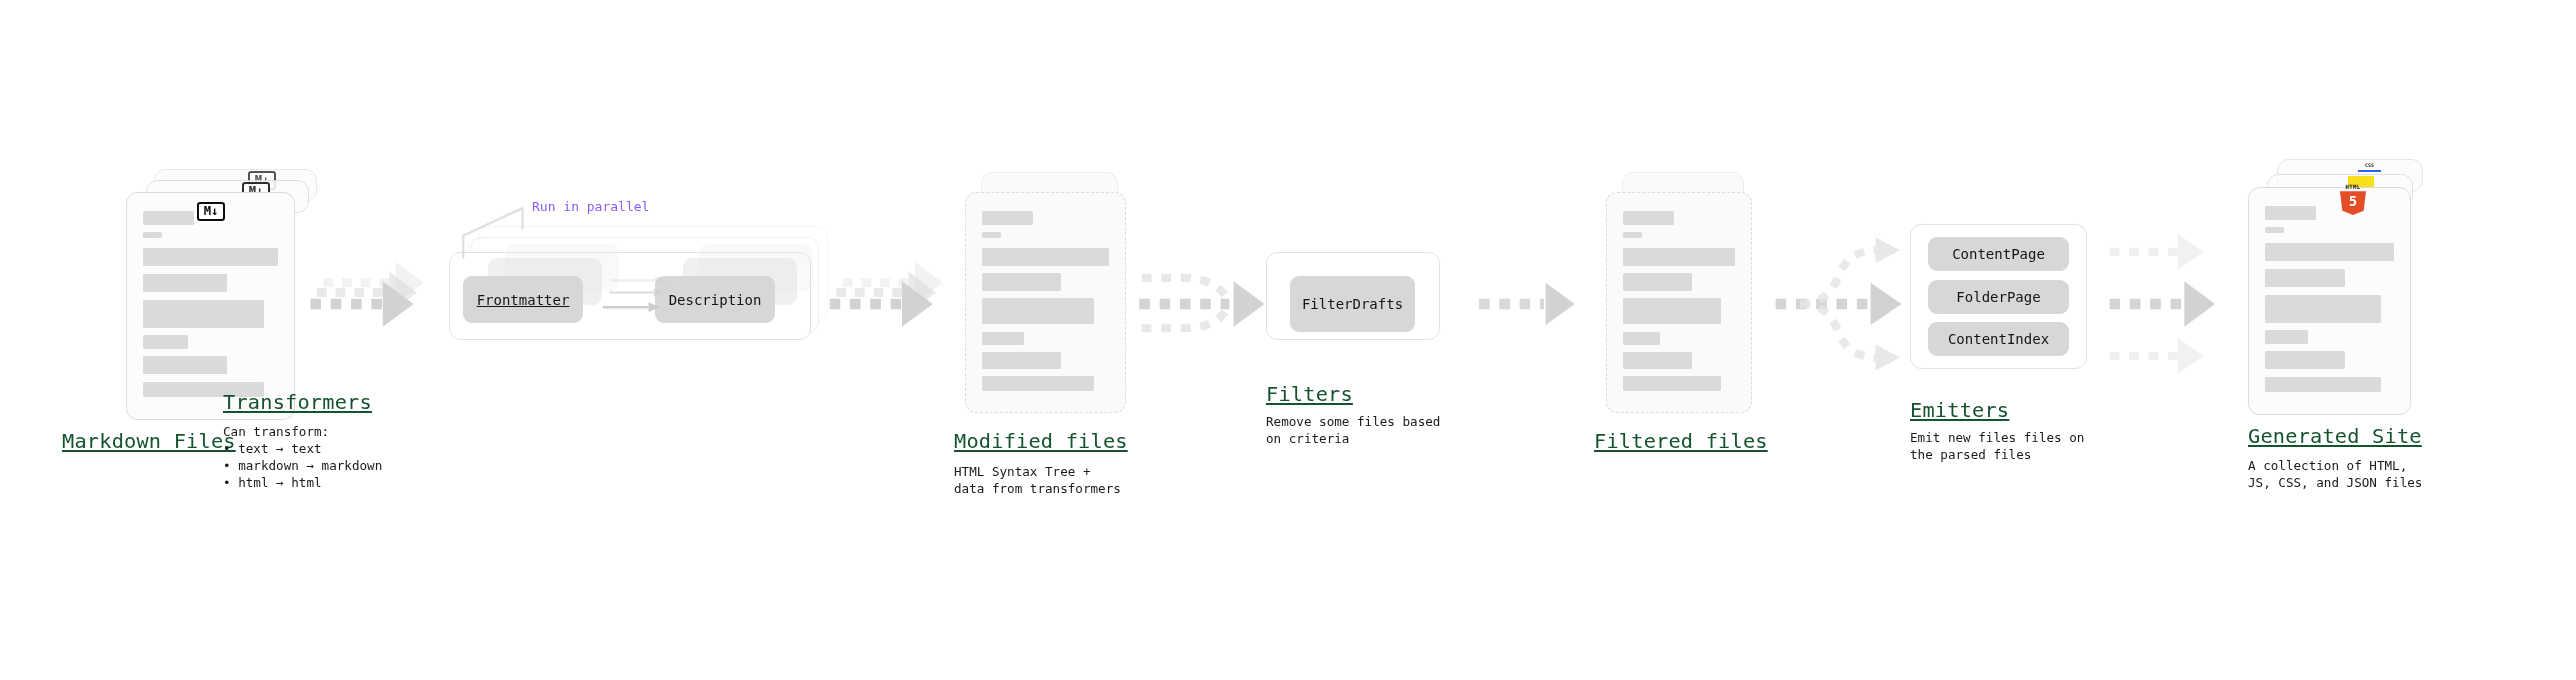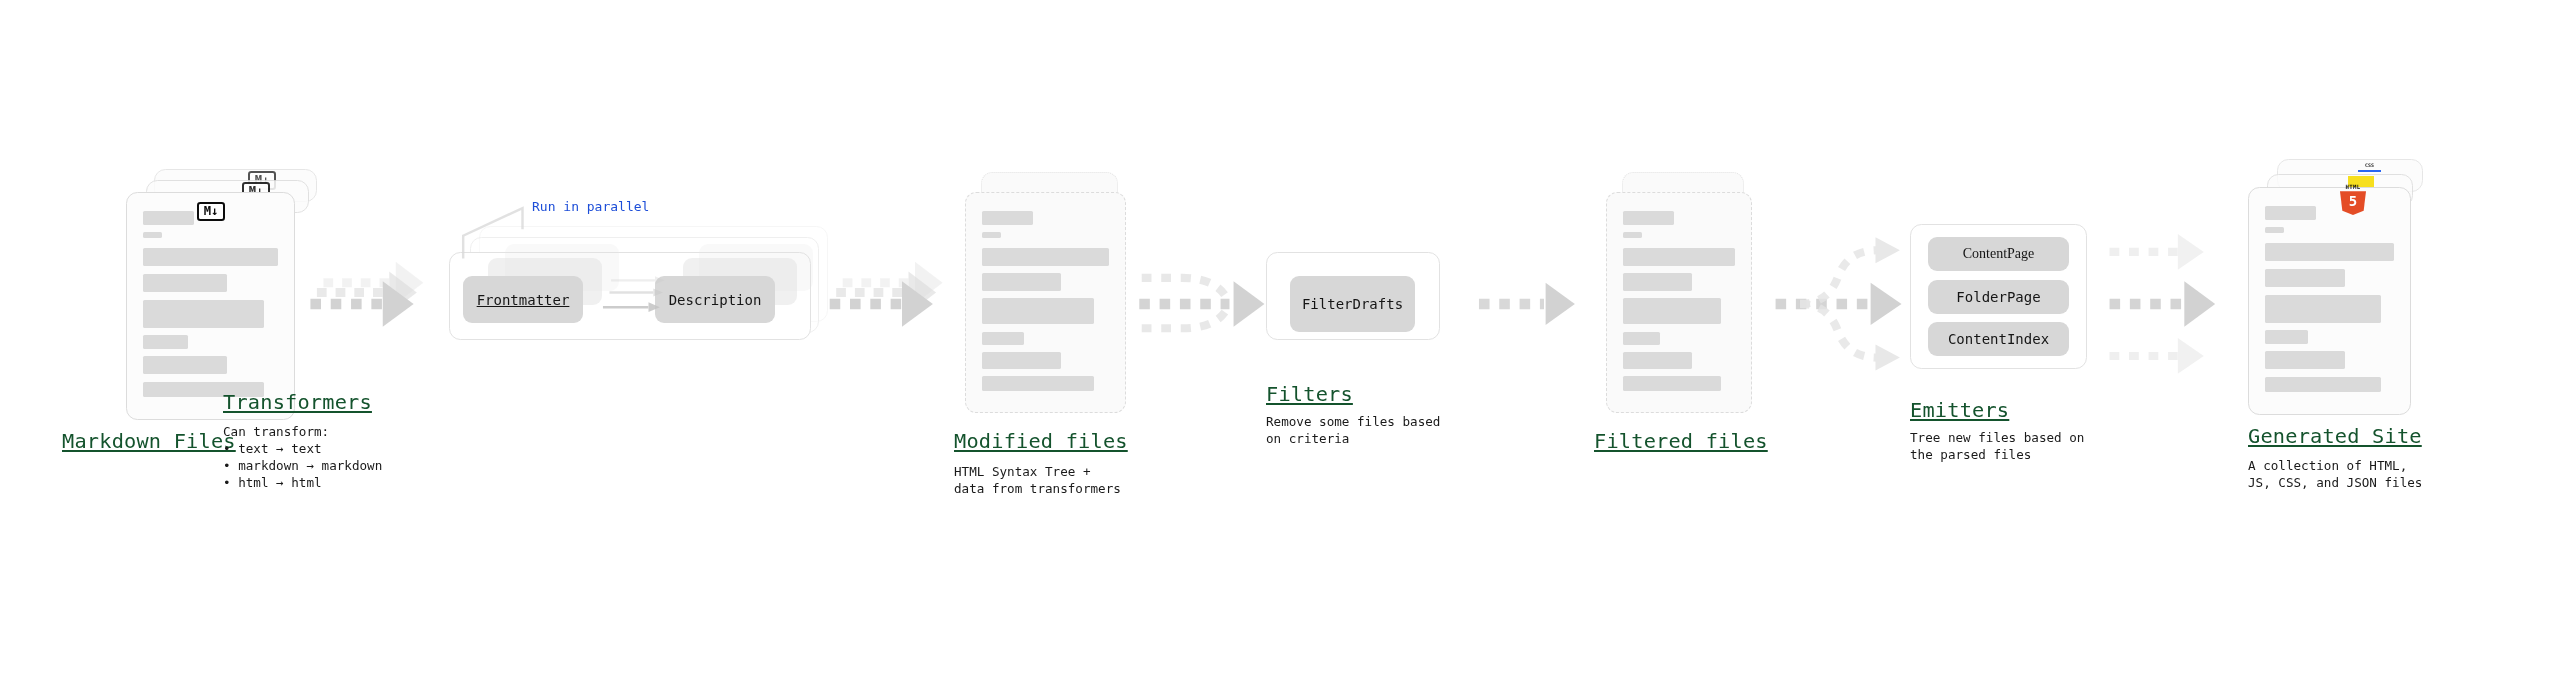--- a/index.html
+++ b/index.html
@@ -70,21 +70,21 @@
     align-items: center;
     justify-content: center;
     white-space: nowrap;
   }
   .chip.c2 { opacity: .45; background:#dedede; }
   .chip.c3 { opacity: .22; background:#e3e3e3; }
 
   .parallel-label {
     position: absolute;
     font-size: 13px;
-    color: #1d4ed8;
+    color: #8b5cf6;
     white-space: nowrap;
   }
 
   svg.ov { position: absolute; left:0; top:0; width:2576px; height:681px; pointer-events:none; }
 
   
   .mdbadge {
     position: absolute;
     width: 28px; height: 18.7px;
     border: 2px solid #0c0c0c;
@@ -211,26 +211,26 @@
         <div class="ln" style="width:33%;height:13px;"></div>
         <div class="ln" style="width:62%;height:17px;"></div>
         <div class="ln" style="width:88%;height:14.6px;"></div>
       </div>
     </div>
   </div>
 
   <div class="title" style="left:1594px; top:429px;">Filtered files</div>
 
   <div class="group" style="left:1910px; top:224px; width:177px; height:145px;"></div>
-  <div class="chip" style="left:1928px; top:237px; width:141px; height:34px;font-family:Liberation Serif, serif;">ContentPage</div>
+  <div class="chip" style="left:1928px; top:237px; width:141px; height:34px;">ContentPage</div>
   <div class="chip" style="left:1928px; top:280px; width:141px; height:34px;">FolderPage</div>
   <div class="chip" style="left:1928px; top:322px; width:141px; height:34px;">ContentIndex</div>
 
   <div class="title" style="left:1910px; top:398px;">Emitters</div>
-  <div class="sub" style="left:1910px; top:429px;">Tree new files based on
+  <div class="sub" style="left:1910px; top:429px;">Emit new files files on
 the parsed files</div>
 
   <div class="docstack">
     <div class="doc back3" style="left:2277px; top:159px; width:146px; height:32.5px;"></div>
     <div class="cssbadge" style="left:2358px; top:163px;">
       <div class="t">CSS</div>
         <div class="bar"></div>
     </div>
     <div class="doc back2" style="left:2267px; top:174px; width:146px; height:32.5px;"></div>
     <div class="jsbadge" style="left:2348px; top:176px;"></div>

